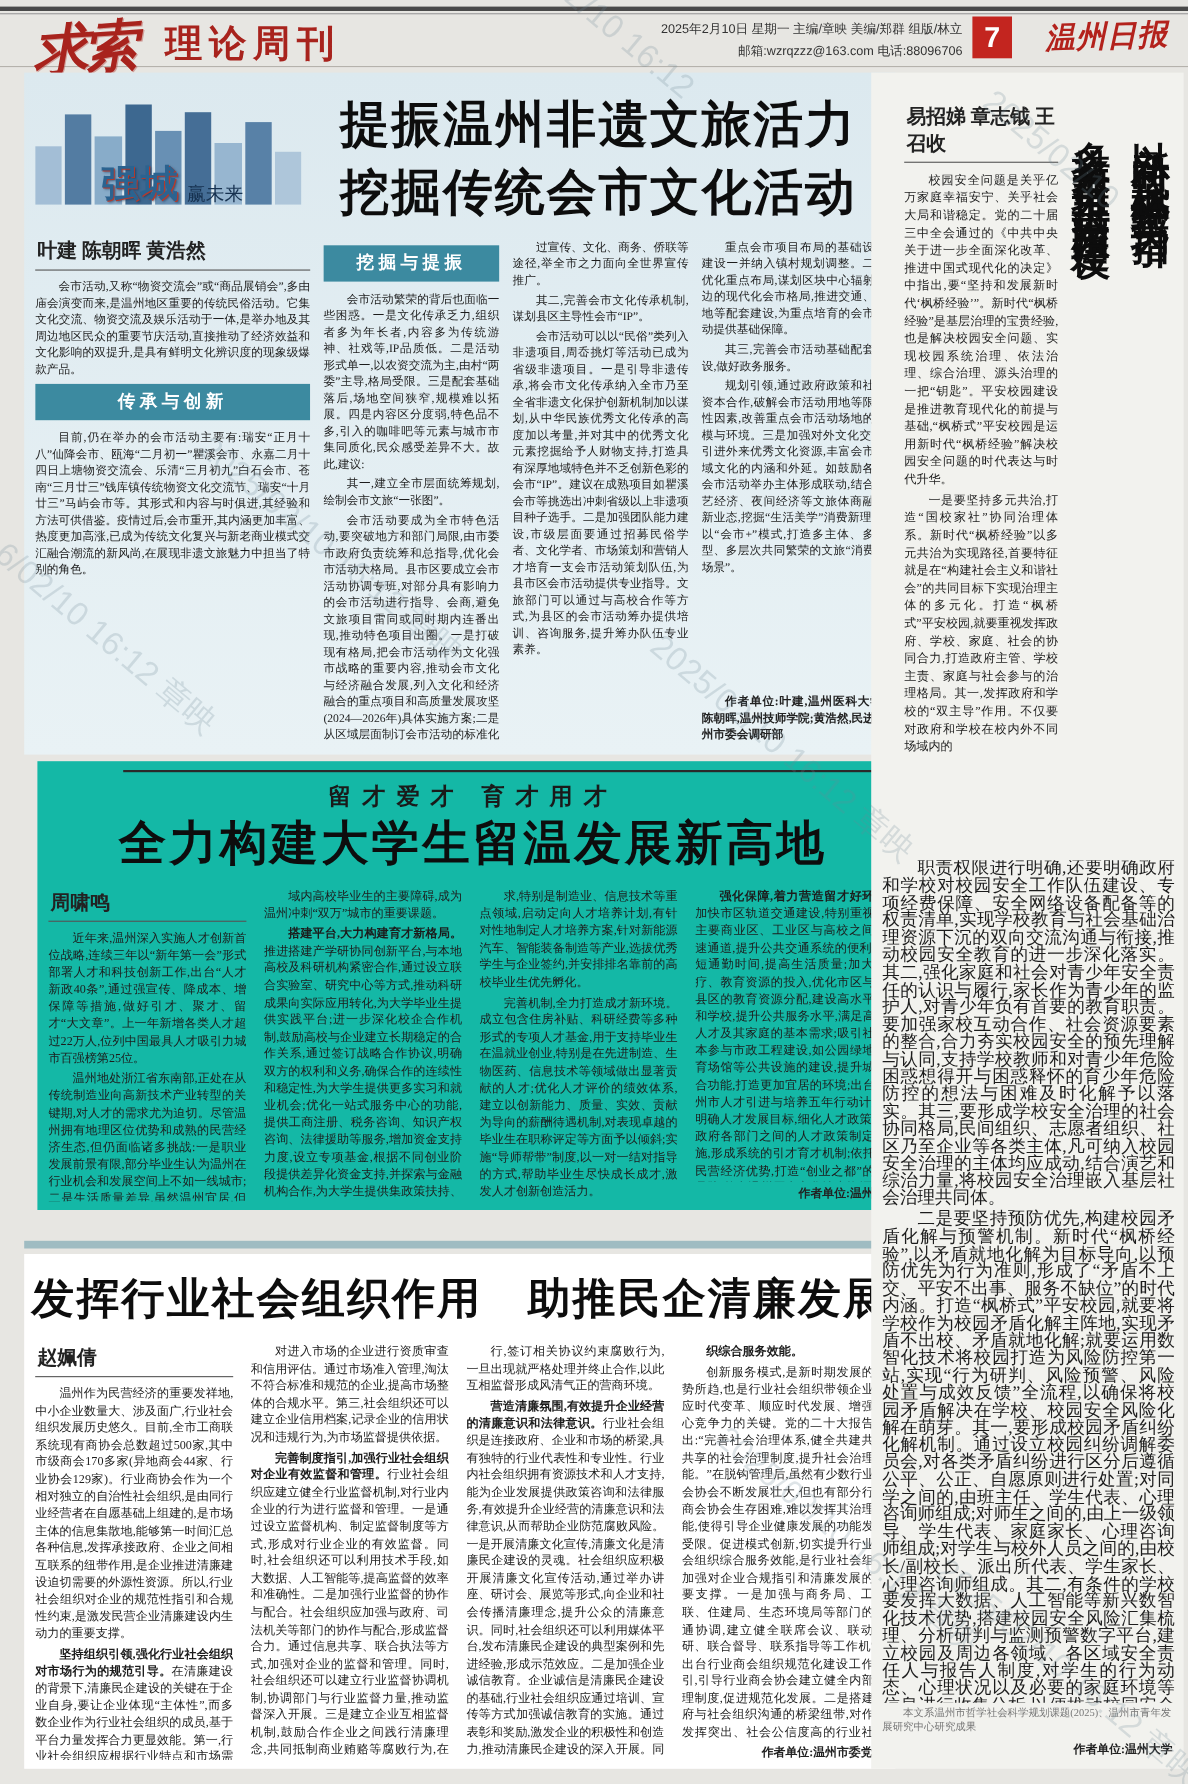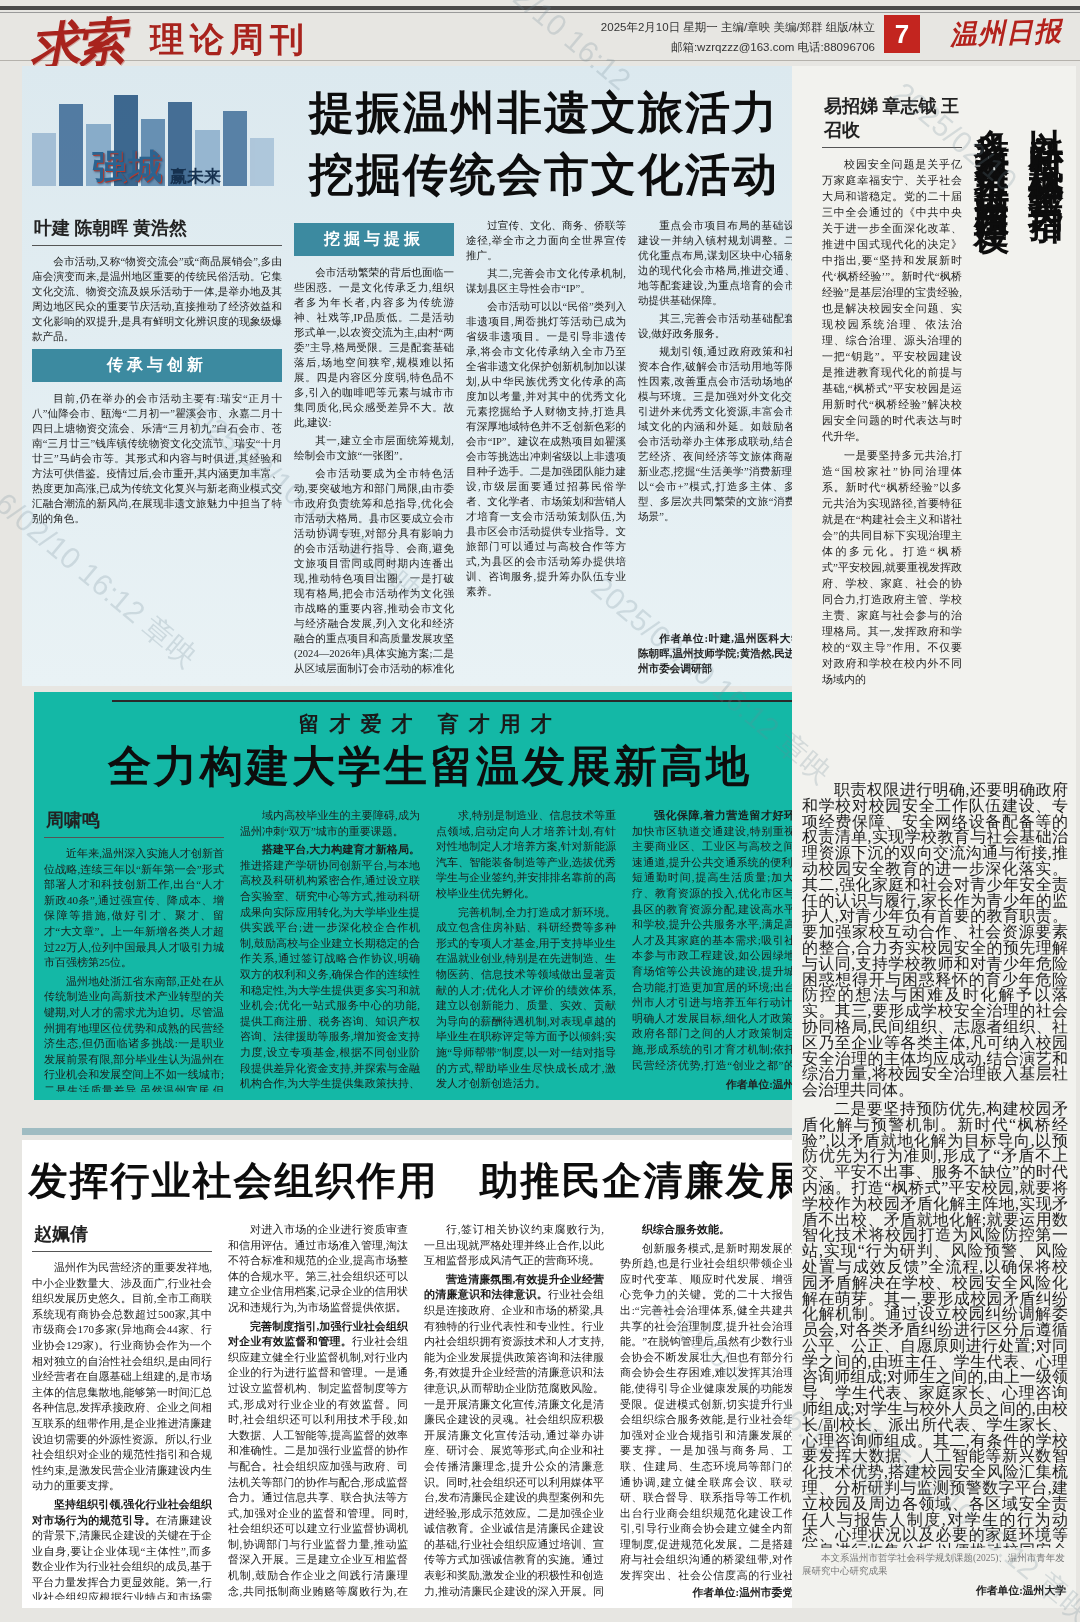--- a/index.html
+++ b/index.html
@@ -40,21 +40,21 @@
   #art1{left:22px;top:66px;width:792px;height:620px;background:linear-gradient(180deg,#dce9ef,#e9f2f5);}
   #art1 .headline{position:absolute;left:258px;top:16px;width:528px;text-align:center;
     font-family:"Liberation Sans",sans-serif;font-weight:900;font-size:45px;line-height:1.38;
     color:#0d0d0d;letter-spacing:2px;}
   .logo{position:absolute;left:10px;top:10px;width:242px;height:128px;overflow:hidden;}
   .sky{position:absolute;bottom:18px;left:0;width:100%;height:96px;display:flex;align-items:flex-end;gap:3px;opacity:.9;}
   .sky div{flex:1;}
   .logo-strong{position:absolute;left:60px;bottom:14px;font-size:34px;font-weight:900;color:#2b6390;
     font-family:"Liberation Sans",sans-serif;letter-spacing:2px;
     text-shadow:1px 1px 0 #b23a2e,2px 2px 2px rgba(20,40,70,.5);}
-  .logo-sub{position:absolute;left:138px;bottom:16px;font-size:17px;font-weight:700;color:#16314f;
+  .logo-sub{position:absolute;left:138px;bottom:16px;font-size:17px;font-weight:400;color:#16314f;
     font-family:"Liberation Sans",sans-serif;}
   #a1c1{left:10px;top:150px;width:250px;bottom:10px;}
   #a1c2{left:272px;top:152px;width:160px;bottom:10px;}
   #a1c3{left:444px;top:152px;width:160px;bottom:10px;}
   #a1c4{left:616px;top:152px;width:168px;bottom:10px;}
 
   
   #art2{left:34px;top:692px;width:792px;height:408px;background:#14b8a6;}
   #art2 .topline{position:absolute;left:78px;right:6px;top:8px;border-top:2px solid #2a2a2a;}
   #art2 .kicker{position:absolute;left:0;top:18px;width:100%;text-align:center;font-size:21px;

